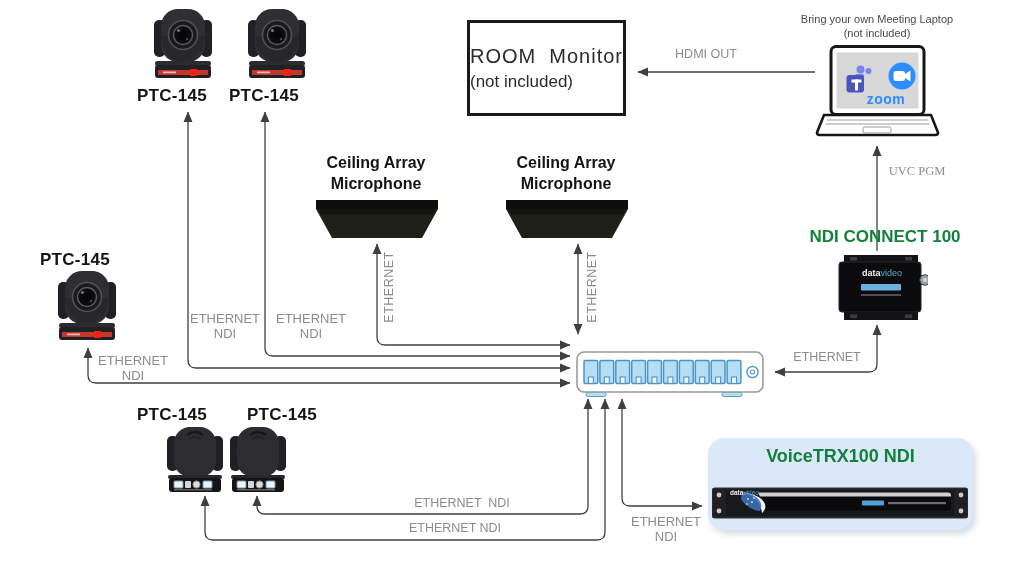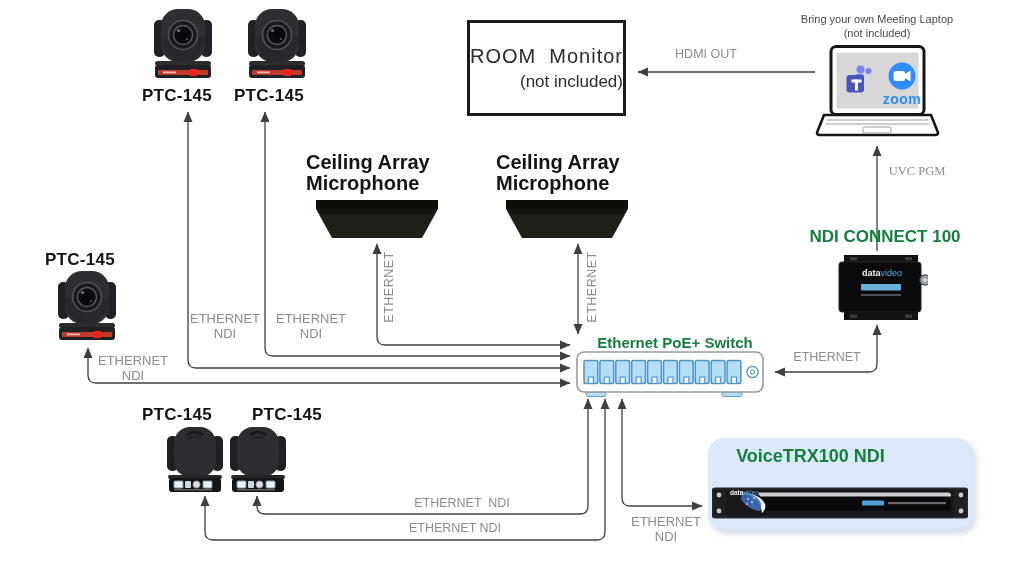--- a/index.html
+++ b/index.html
@@ -2,28 +2,28 @@
 <html><head>
 <meta charset="utf-8">
 <style>
   html,body{margin:0;padding:0;background:#fff;}
   body{font-family:"Liberation Sans",sans-serif;}
   .canvas{position:relative;width:1030px;height:575px;background:#ffffff;overflow:hidden;}
   svg{display:block;}
   .wires{position:absolute;left:0;top:0;pointer-events:none;}
   .dev{position:absolute;}
   
-  .model-label{position:absolute;font-size:17px;font-weight:bold;color:#141414;text-align:right;letter-spacing:.3px;}
-  .mic-label{position:absolute;font-size:20px;font-weight:bold;color:#141414;text-align:left;line-height:21px;}
+  .model-label{position:absolute;font-size:17px;font-weight:bold;color:#141414;text-align:center;letter-spacing:.3px;}
+  .mic-label{position:absolute;font-size:16px;font-weight:bold;color:#141414;text-align:center;line-height:21px;}
   .big-label{position:absolute;font-weight:bold;color:#15803d;text-align:center;}
   .gray{position:absolute;color:#8c8c8c;text-align:center;}
   .gray-1line{font-size:12.5px;white-space:pre;}
   .gray-stack{font-size:13px;line-height:15px;}
   .vert{transform:rotate(-90deg);transform-origin:center;font-size:12.5px;letter-spacing:.5px;}
-  .monitor-box{position:absolute;border:3px solid #1a1a1a;background:#fff;text-align:right;
+  .monitor-box{position:absolute;border:3px solid #1a1a1a;background:#fff;text-align:left;
      display:flex;flex-direction:column;justify-content:center;color:#2b2b2b;}
   .monitor-box .l1{font-size:20px;letter-spacing:1px;white-space:pre;}
   .monitor-box .l2{font-size:17px;margin-top:4px;}
   .laptop-title{position:absolute;font-size:11px;color:#4a4a4a;text-align:center;line-height:14px;}
   .zoom-word{position:absolute;font-size:14px;font-weight:bold;color:#2d8cff;text-align:center;letter-spacing:.5px;}
   .brandtxt{position:absolute;font-weight:bold;color:#f2f2f2;text-align:center;}
   .brandtxt .bv{color:#5aa7d8;font-weight:normal;}
   .card{position:absolute;background:#dbe8f7;border-radius:16px;box-shadow:3px 4px 6px rgba(160,175,195,.45);}
 </style>
 </head>
@@ -192,21 +192,21 @@
       <g>
         <circle cx="87" cy="31" r="13.5" fill="#2d8cff"></circle>
         <rect x="78.5" y="26" width="11.5" height="10" rx="2.5" fill="#ffffff"></rect>
         <path d="M90,29 l5.5,-3.5 v11 l-5.5,-3.5 z" fill="#ffffff"></path>
       </g>
       <path d="M9,70 h107 l7,17.5 a2.5,2.5 0 0 1 -2.5,2.5 H4.5 a2.5,2.5 0 0 1 -2.5,-2.5 z" fill="#ffffff" stroke="#161616" stroke-width="2.6"></path>
       <line x1="12" y1="75" x2="113" y2="75" stroke="#9a9a9a" stroke-width="1"></line>
       <line x1="10.5" y1="79" x2="114.5" y2="79" stroke="#9a9a9a" stroke-width="1"></line>
       <rect x="48" y="82" width="28" height="6" rx="1.5" fill="#ffffff" stroke="#9a9a9a"></rect>
     </svg>
-    <div class="zoom-word" style="left:60px;top:46px;width:54px;">zoom</div>
+    <div class="zoom-word" style="left:44px;top:46px;width:54px;">zoom</div>
   </div>
 
   <div class="big-label" style="left:795px;top:227px;width:180px;font-size:17px;">NDI CONNECT 100</div>
   <div class="dev" style="left:836px;top:253px;">
     <svg viewBox="0 0 92 70" width="92" height="70">
       <rect x="8" y="2" width="74" height="8" fill="#131316"></rect>
       <rect x="14" y="4" width="7" height="3.5" fill="#3a3a40"></rect>
       <rect x="69" y="4" width="7" height="3.5" fill="#3a3a40"></rect>
       <rect x="3" y="9" width="82" height="50" rx="3" fill="#0b0b0e" stroke="#26262c"></rect>
       <rect x="8" y="59" width="74" height="8" fill="#131316"></rect>
@@ -216,21 +216,20 @@
       <rect x="25" y="41" width="40" height="2" fill="#4e4e55"></rect>
       <rect x="84" y="22" width="5" height="10" fill="#1c1c20"></rect>
       <circle cx="89" cy="27" r="5.2" fill="#9aa0a6" stroke="#3c4043"></circle>
       <circle cx="89" cy="27" r="2" fill="#d5d8da"></circle>
     </svg>
     <div class="brandtxt" style="left:0;top:15px;width:92px;font-size:9px;">
       <span>data</span><span class="bv">video</span>
     </div>
   </div>
 
-  <div class="big-label" style="left:586px;top:334px;width:178px;font-size:15px;">Ethernet PoE+ Switch</div>
   <div class="dev" style="left:576px;top:351px;">
     <svg viewBox="0 0 192 46" width="192" height="46">
       <rect x="10" y="41" width="20" height="4.5" rx="2" fill="#b5ddf3" stroke="#5b9fce"></rect>
       <rect x="146" y="41" width="20" height="4.5" rx="2" fill="#b5ddf3" stroke="#5b9fce"></rect>
       <rect x="1" y="1" width="186" height="40" rx="7" fill="#fefefe" stroke="#9a9a9a" stroke-width="1.6"></rect>
       <g id="sw-ports">
           <rect x="8" y="9.5" width="13.8" height="23" rx="1.5" fill="#b5ddf3" stroke="#4f94c6" stroke-width="1.5"></rect>
           <rect x="12.4" y="26" width="5" height="6.5" fill="#eaf6fd" stroke="#4f94c6" stroke-width="1.1"></rect>
           <rect x="23.9" y="9.5" width="13.8" height="23" rx="1.5" fill="#b5ddf3" stroke="#4f94c6" stroke-width="1.5"></rect>
           <rect x="28.299999999999997" y="26" width="5" height="6.5" fill="#eaf6fd" stroke="#4f94c6" stroke-width="1.1"></rect>
@@ -250,21 +249,21 @@
           <rect x="139.6" y="26" width="5" height="6.5" fill="#eaf6fd" stroke="#4f94c6" stroke-width="1.1"></rect>
           <rect x="151.1" y="9.5" width="13.8" height="23" rx="1.5" fill="#b5ddf3" stroke="#4f94c6" stroke-width="1.5"></rect>
           <rect x="155.5" y="26" width="5" height="6.5" fill="#eaf6fd" stroke="#4f94c6" stroke-width="1.1"></rect>
         </g>
       <circle cx="176.5" cy="21" r="5.6" fill="#ffffff" stroke="#5b9fce" stroke-width="1.5"></circle>
       <circle cx="176.5" cy="21" r="2" fill="none" stroke="#5b9fce" stroke-width="1.2"></circle>
     </svg>
   </div>
 
   <div class="card" style="left:708px;top:438px;width:265px;height:92px;"></div>
-  <div class="big-label" style="left:688px;top:446px;width:245px;font-size:18px;">VoiceTRX100 NDI</div>
+  <div class="big-label" style="left:718px;top:446px;width:245px;font-size:18px;">VoiceTRX100 NDI</div>
   <div class="dev" style="left:712px;top:486px;">
     <svg viewBox="0 0 256 34" width="256" height="34">
       <rect x="0" y="2" width="256" height="30" rx="2.5" fill="#202023" stroke="#333338"></rect>
       <rect x="14" y="4" width="228" height="26" fill="#18181b"></rect>
       <circle cx="7" cy="9" r="2.4" fill="#c9c9c9"></circle>
         <circle cx="7" cy="25" r="2.4" fill="#c9c9c9"></circle>
       <circle cx="249" cy="9" r="2.4" fill="#c9c9c9"></circle>
         <circle cx="249" cy="25" r="2.4" fill="#c9c9c9"></circle>
       <path d="M46,6.5 h190 a3,3 0 0 1 3,3 v12 a3,3 0 0 1 -3,3 H52 z" fill="#0a0a0d"></path>
       <path d="M46,6.5 h190 a3,3 0 0 1 3,3 l0,1 H48 z" fill="#e4e4e4" opacity="0.9"></path>

